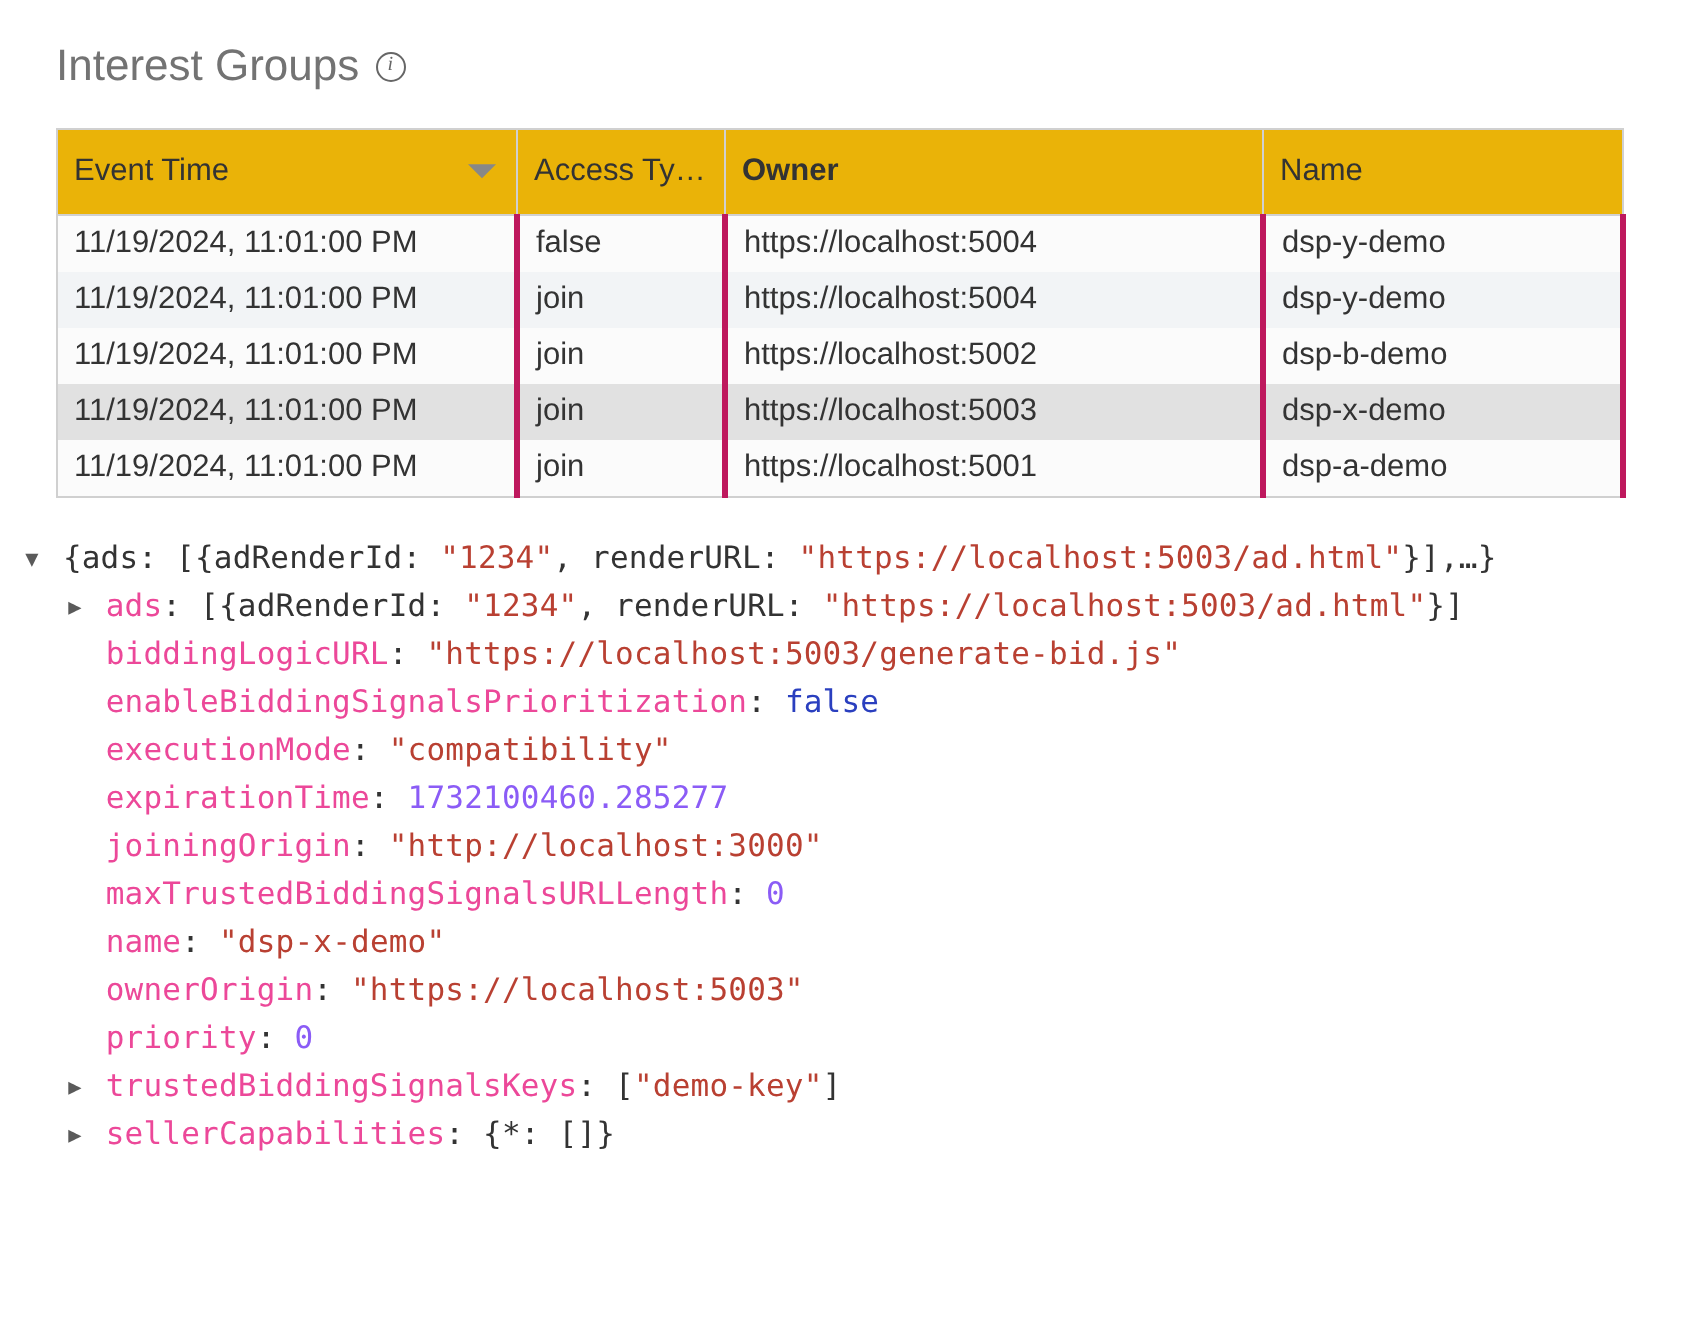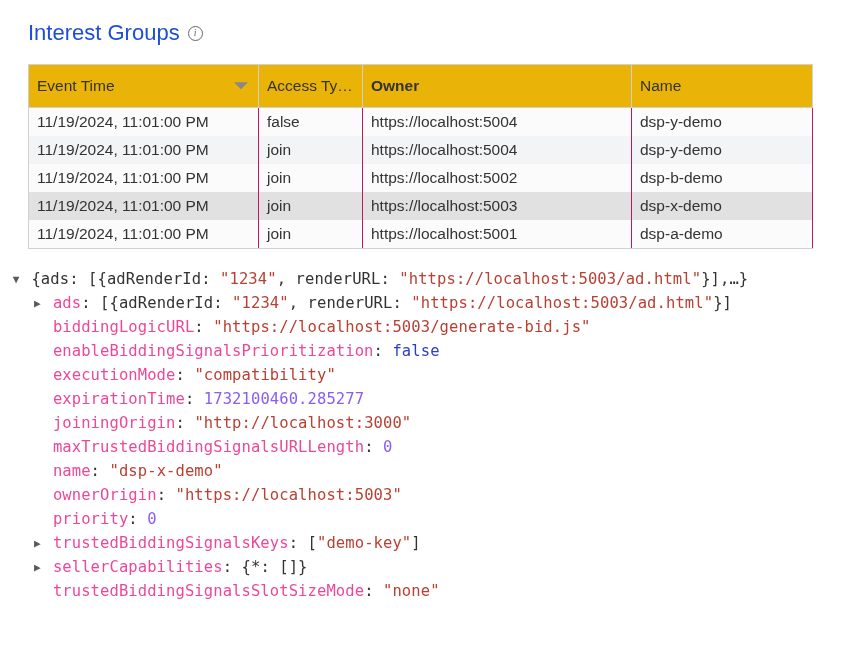--- a/index.html
+++ b/index.html
@@ -14,21 +14,21 @@
   }
   .title-row {
     display: flex;
     align-items: center;
     gap: 8px;
     margin: 10px 0 18px 0;
   }
   .title {
     font-size: 22px;
     font-weight: 400;
-    color: #1d4ed8;
+    color: #737373;
   }
   .info-icon {
     width: 15px;
     height: 15px;
     border: 1.3px solid #666;
     border-radius: 50%;
     display: inline-flex;
     align-items: center;
     justify-content: center;
     font-size: 10px;
@@ -61,21 +61,21 @@
     top: 50%;
     transform: translateY(-55%);
     width: 0; height: 0;
     border-left: 7px solid transparent;
     border-right: 7px solid transparent;
     border-top: 7px solid #888;
   }
   td {
     padding: 5px 8px;
     border-left: 1px solid #d0d0d0;
-    border-right: 1px solid #be185d;
+    border-right: 3px solid #be185d;
     color: #333;
     white-space: nowrap;
     overflow: hidden;
   }
   tbody tr:nth-child(odd) td { background: #fbfbfb; }
   tbody tr:nth-child(even) td { background: #f2f4f6; }
   tbody tr.selected td { background: #e1e1e1; }
   tbody tr:last-child td { border-bottom: 1px solid #d0d0d0; }
   .col-time { width: 230px; }
   .col-type { width: 104px; }
@@ -167,14 +167,13 @@
   <div class="row"><span class="tri spacer">▼</span> <span class="tri spacer">▶</span> <span class="k">enableBiddingSignalsPrioritization</span><span class="p">: </span><span class="b">false</span></div>
   <div class="row"><span class="tri spacer">▼</span> <span class="tri spacer">▶</span> <span class="k">executionMode</span><span class="p">: </span><span class="s">"compatibility"</span></div>
   <div class="row"><span class="tri spacer">▼</span> <span class="tri spacer">▶</span> <span class="k">expirationTime</span><span class="p">: </span><span class="n">1732100460.285277</span></div>
   <div class="row"><span class="tri spacer">▼</span> <span class="tri spacer">▶</span> <span class="k">joiningOrigin</span><span class="p">: </span><span class="s">"http://localhost:3000"</span></div>
   <div class="row"><span class="tri spacer">▼</span> <span class="tri spacer">▶</span> <span class="k">maxTrustedBiddingSignalsURLLength</span><span class="p">: </span><span class="n">0</span></div>
   <div class="row"><span class="tri spacer">▼</span> <span class="tri spacer">▶</span> <span class="k">name</span><span class="p">: </span><span class="s">"dsp-x-demo"</span></div>
   <div class="row"><span class="tri spacer">▼</span> <span class="tri spacer">▶</span> <span class="k">ownerOrigin</span><span class="p">: </span><span class="s">"https://localhost:5003"</span></div>
   <div class="row"><span class="tri spacer">▼</span> <span class="tri spacer">▶</span> <span class="k">priority</span><span class="p">: </span><span class="n">0</span></div>
   <div class="row"><span class="tri spacer">▼</span> <span class="tri">▶</span> <span class="k">trustedBiddingSignalsKeys</span><span class="p">: [</span><span class="s">"demo-key"</span><span class="p">]</span></div>
   <div class="row"><span class="tri spacer">▼</span> <span class="tri">▶</span> <span class="k">sellerCapabilities</span><span>: {*: []}</span></div>
-  <div class="row"><span class="tri spacer">▼</span> <span class="tri spacer">▶</span> <span class="k">trustedBiddingSignalsSlotSizeMode</span><span class="p">: </span><span class="s">"none"</span></div>
 </div>
 
 </body></html>

